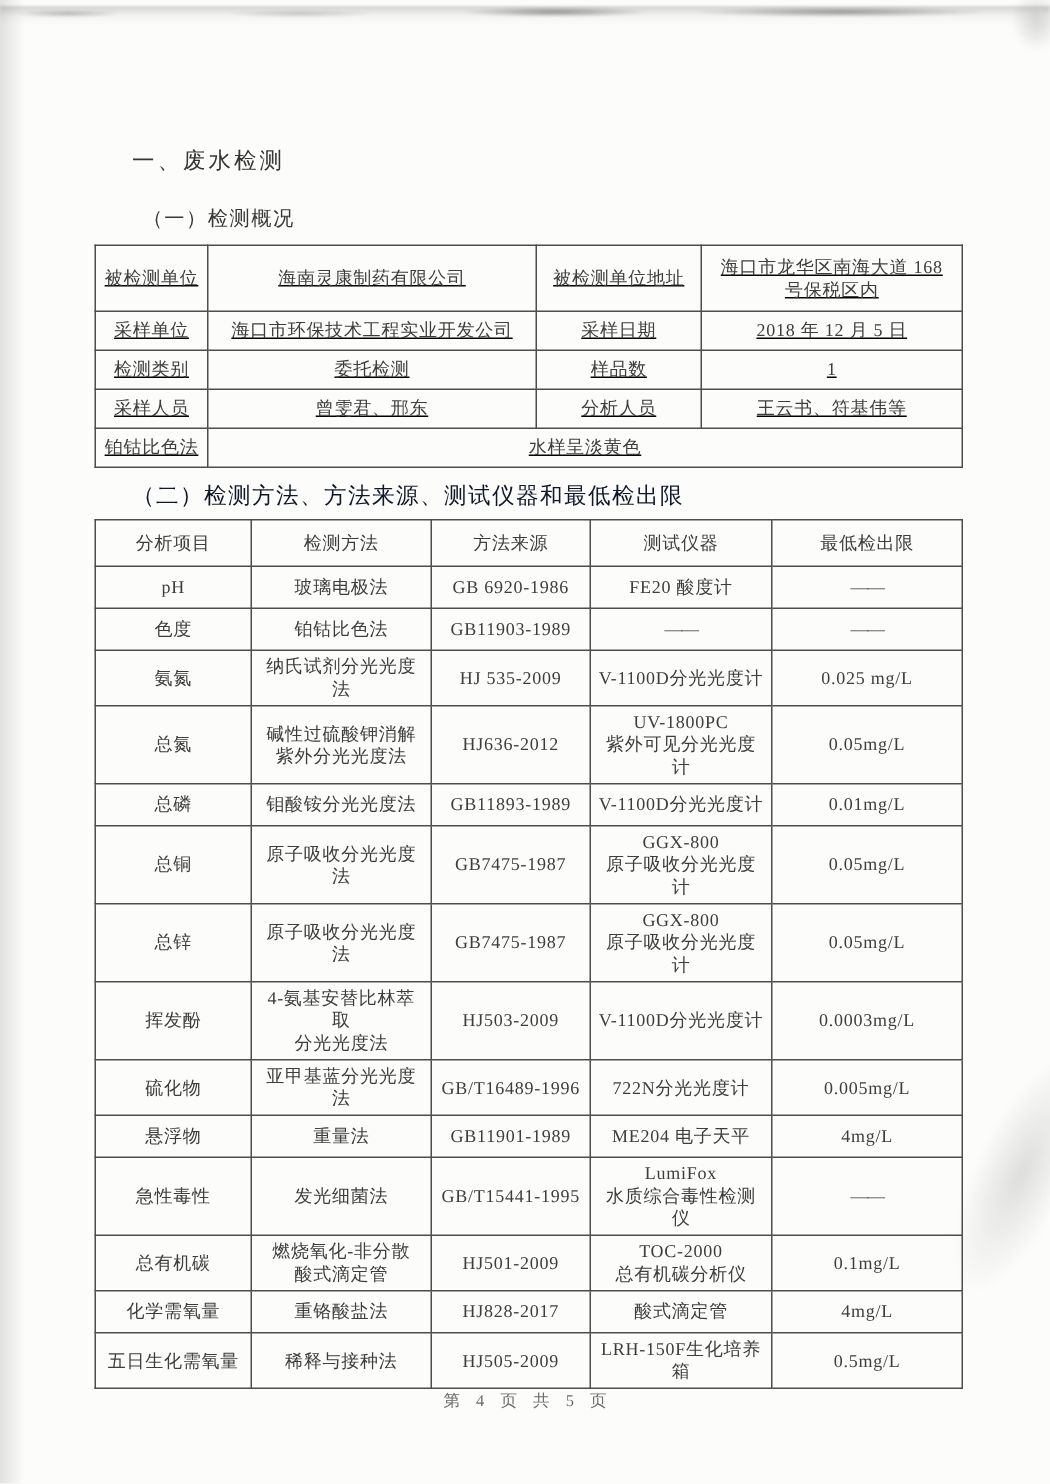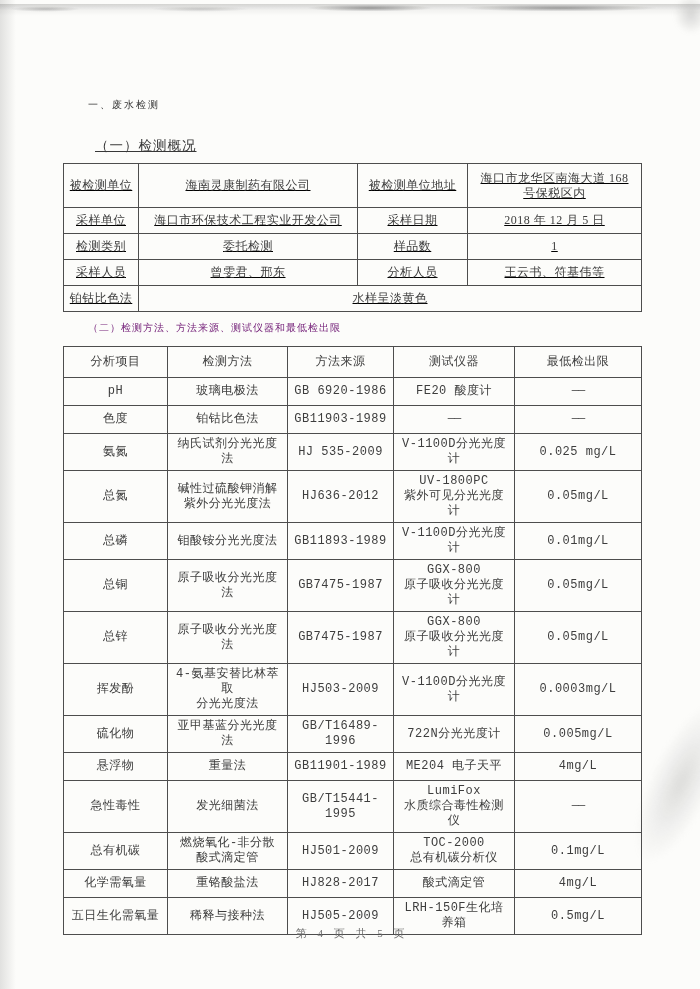--- a/index.html
+++ b/index.html
@@ -32,41 +32,41 @@
     filter:blur(2px);transform:rotate(25deg);
   }
   .scan-smudge-corner{
     position:absolute;right:-8px;top:-6px;width:34px;height:40px;pointer-events:none;
     background:radial-gradient(closest-side, rgba(130,130,130,.30), rgba(0,0,0,0));
     filter:blur(2px);
   }
 
   .sec-title{
     position:absolute;left:88px;top:98px;
-    font-size:10px;color:#353535;letter-spacing:2px;white-space:nowrap;
+    font-size:15px;color:#353535;letter-spacing:2px;white-space:nowrap;
   }
   .sub-title-1{
     position:absolute;left:95px;top:137px;
-    font-size:13.5px;color:#383838;letter-spacing:1px;white-space:nowrap;text-decoration:underline;
+    font-size:13.5px;color:#383838;letter-spacing:1px;white-space:nowrap;
   }
   .sub-title-2{
     position:absolute;left:88px;top:321px;
-    font-size:10px;color:#701a75;letter-spacing:1px;white-space:nowrap;text-align:right;
+    font-size:15px;color:#0f172a;letter-spacing:1px;white-space:nowrap;text-align:right;
   }
   .footer{
     position:absolute;left:63px;top:926px;width:578px;text-align:center;
     font-size:11px;color:#6b6b6b;letter-spacing:4px;
   }
 
   table{
     position:absolute;border-collapse:collapse;table-layout:fixed;
     background:transparent;
   }
   #overview-table{left:63px;top:163px;width:578px;text-decoration:underline;}
-  #methods-table{left:63px;top:346px;width:578px;font-family:Liberation Mono, monospace;}
+  #methods-table{left:63px;top:346px;width:578px;}
   td,th{
     border:1px solid #4d4d4d;
     font-size:12px;font-weight:normal;color:#3d3d3d;
     text-align:center;vertical-align:middle;
     padding:3px 5px;letter-spacing:.5px;line-height:15px;
     white-space:pre-line;overflow:hidden;
   }
   #overview-table tr{height:26px;}
   #overview-table tr.tall{height:44px;}
   #methods-table tr{height:28px;}

